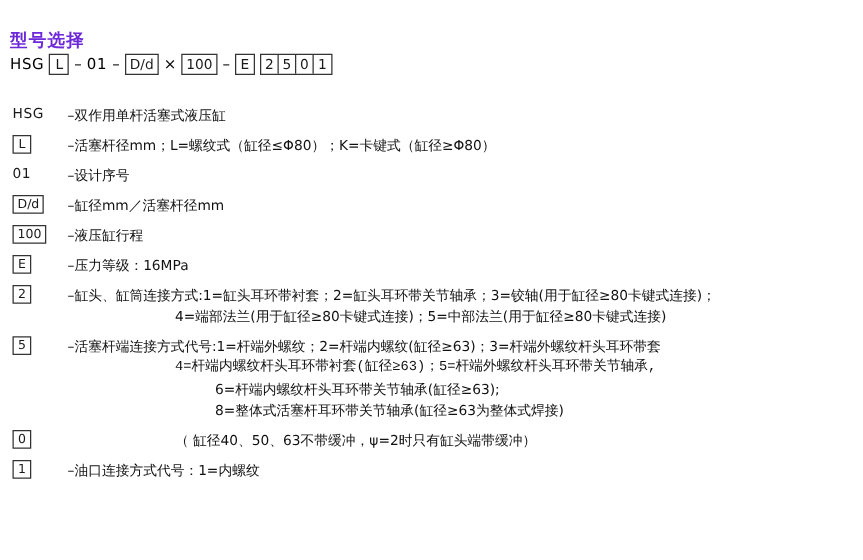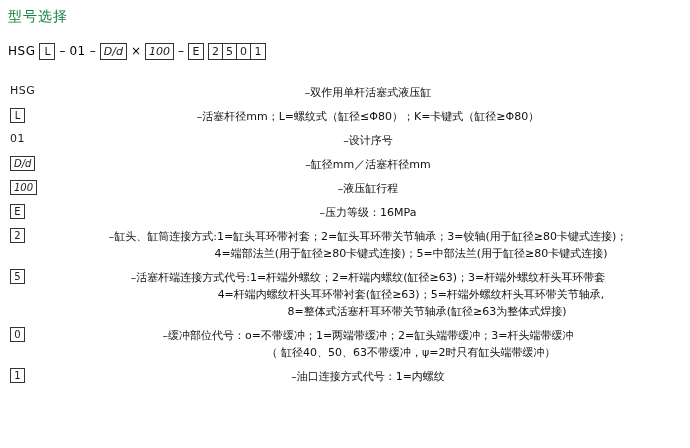--- a/index.html
+++ b/index.html
@@ -18,25 +18,25 @@
   .page {
     position: relative;
     width: 690px;
     height: 448px;
     padding: 0;
     box-sizing: border-box;
   }
   .title {
     position: absolute;
     left: 8px;
-    top: 8px;
+    top: 24px;
     font-size: 14px;
-    font-weight: normal;
+    font-weight: bold;
     letter-spacing: 1px;
-    color: #15803d;
+    color: #6d28d9;
   }
 
   
   .code-line {
     position: absolute;
     left: 8px;
     top: 40px;
     display: flex;
     align-items: center;
     height: 22px;
@@ -54,21 +54,21 @@
     justify-content: center;
     border: 1px solid #333;
     min-width: 16px;
     height: 17px;
     padding: 0 3px;
     font-size: 11px;
     line-height: 1;
     box-sizing: border-box;
     background: #fff;
   }
-  .boxed.wide { min-width: 26px; font-style: italic; }
+  .boxed.wide { min-width: 26px; }
   .digits {
     display: inline-flex;
     border: 1px solid #333;
     height: 17px;
     box-sizing: border-box;
   }
   .digits span {
     display: inline-flex;
     align-items: center;
     justify-content: center;
@@ -110,29 +110,28 @@
   .key .boxed {
     height: 15px;
     min-width: 15px;
     font-size: 10px;
   }
   .val {
     flex: 1 1 auto;
     font-size: 11px;
     line-height: 17px;
     color: #111;
-    text-align: center;
   }
   .sub {
     display: block;
     padding-left: 0;
     line-height: 17px;
   }
   .indent-1 { padding-left: 86px; }
-  .indent-2 { padding-left: 86px; }
+  .indent-2 { padding-left: 86px; font-family: Liberation Mono, monospace; }
   .indent-3 { padding-left: 118px; }
 </style>
 </head>
 <body>
 
 <div class="page">
 
   <div class="title">型号选择</div>
 
   <div class="code-line">
@@ -220,30 +219,30 @@
       </div>
     </div>
 
     <div class="row">
       <div class="key">
         <span class="boxed">5</span>
       </div>
       <div class="val">
         <span class="sub">–活塞杆端连接方式代号:1=杆端外螺纹；2=杆端内螺纹(缸径≥63)；3=杆端外螺纹杆头耳环带套</span>
         <span class="sub indent-2">4=杆端内螺纹杆头耳环带衬套(缸径≥63)；5=杆端外螺纹杆头耳环带关节轴承,</span>
+        <span class="sub indent-3">6=杆端内螺纹杆头耳环带关节轴承(缸径≥63);</span>
         <span class="sub indent-3">8=整体式活塞杆耳环带关节轴承(缸径≥63为整体式焊接)</span>
       </div>
     </div>
 
     <div class="row">
       <div class="key">
         <span class="boxed">0</span>
       </div>
       <div class="val">
-        <span class="sub">–缓冲部位代号：o=不带缓冲；1=两端带缓冲；2=缸头端带缓冲；3=杆头端带缓冲</span>
         <span class="sub indent-1">（ 缸径40、50、63不带缓冲，ψ=2时只有缸头端带缓冲）</span>
       </div>
     </div>
 
     <div class="row">
       <div class="key">
         <span class="boxed">1</span>
       </div>
       <div class="val">
         <span class="sub">–油口连接方式代号：1=内螺纹</span>

